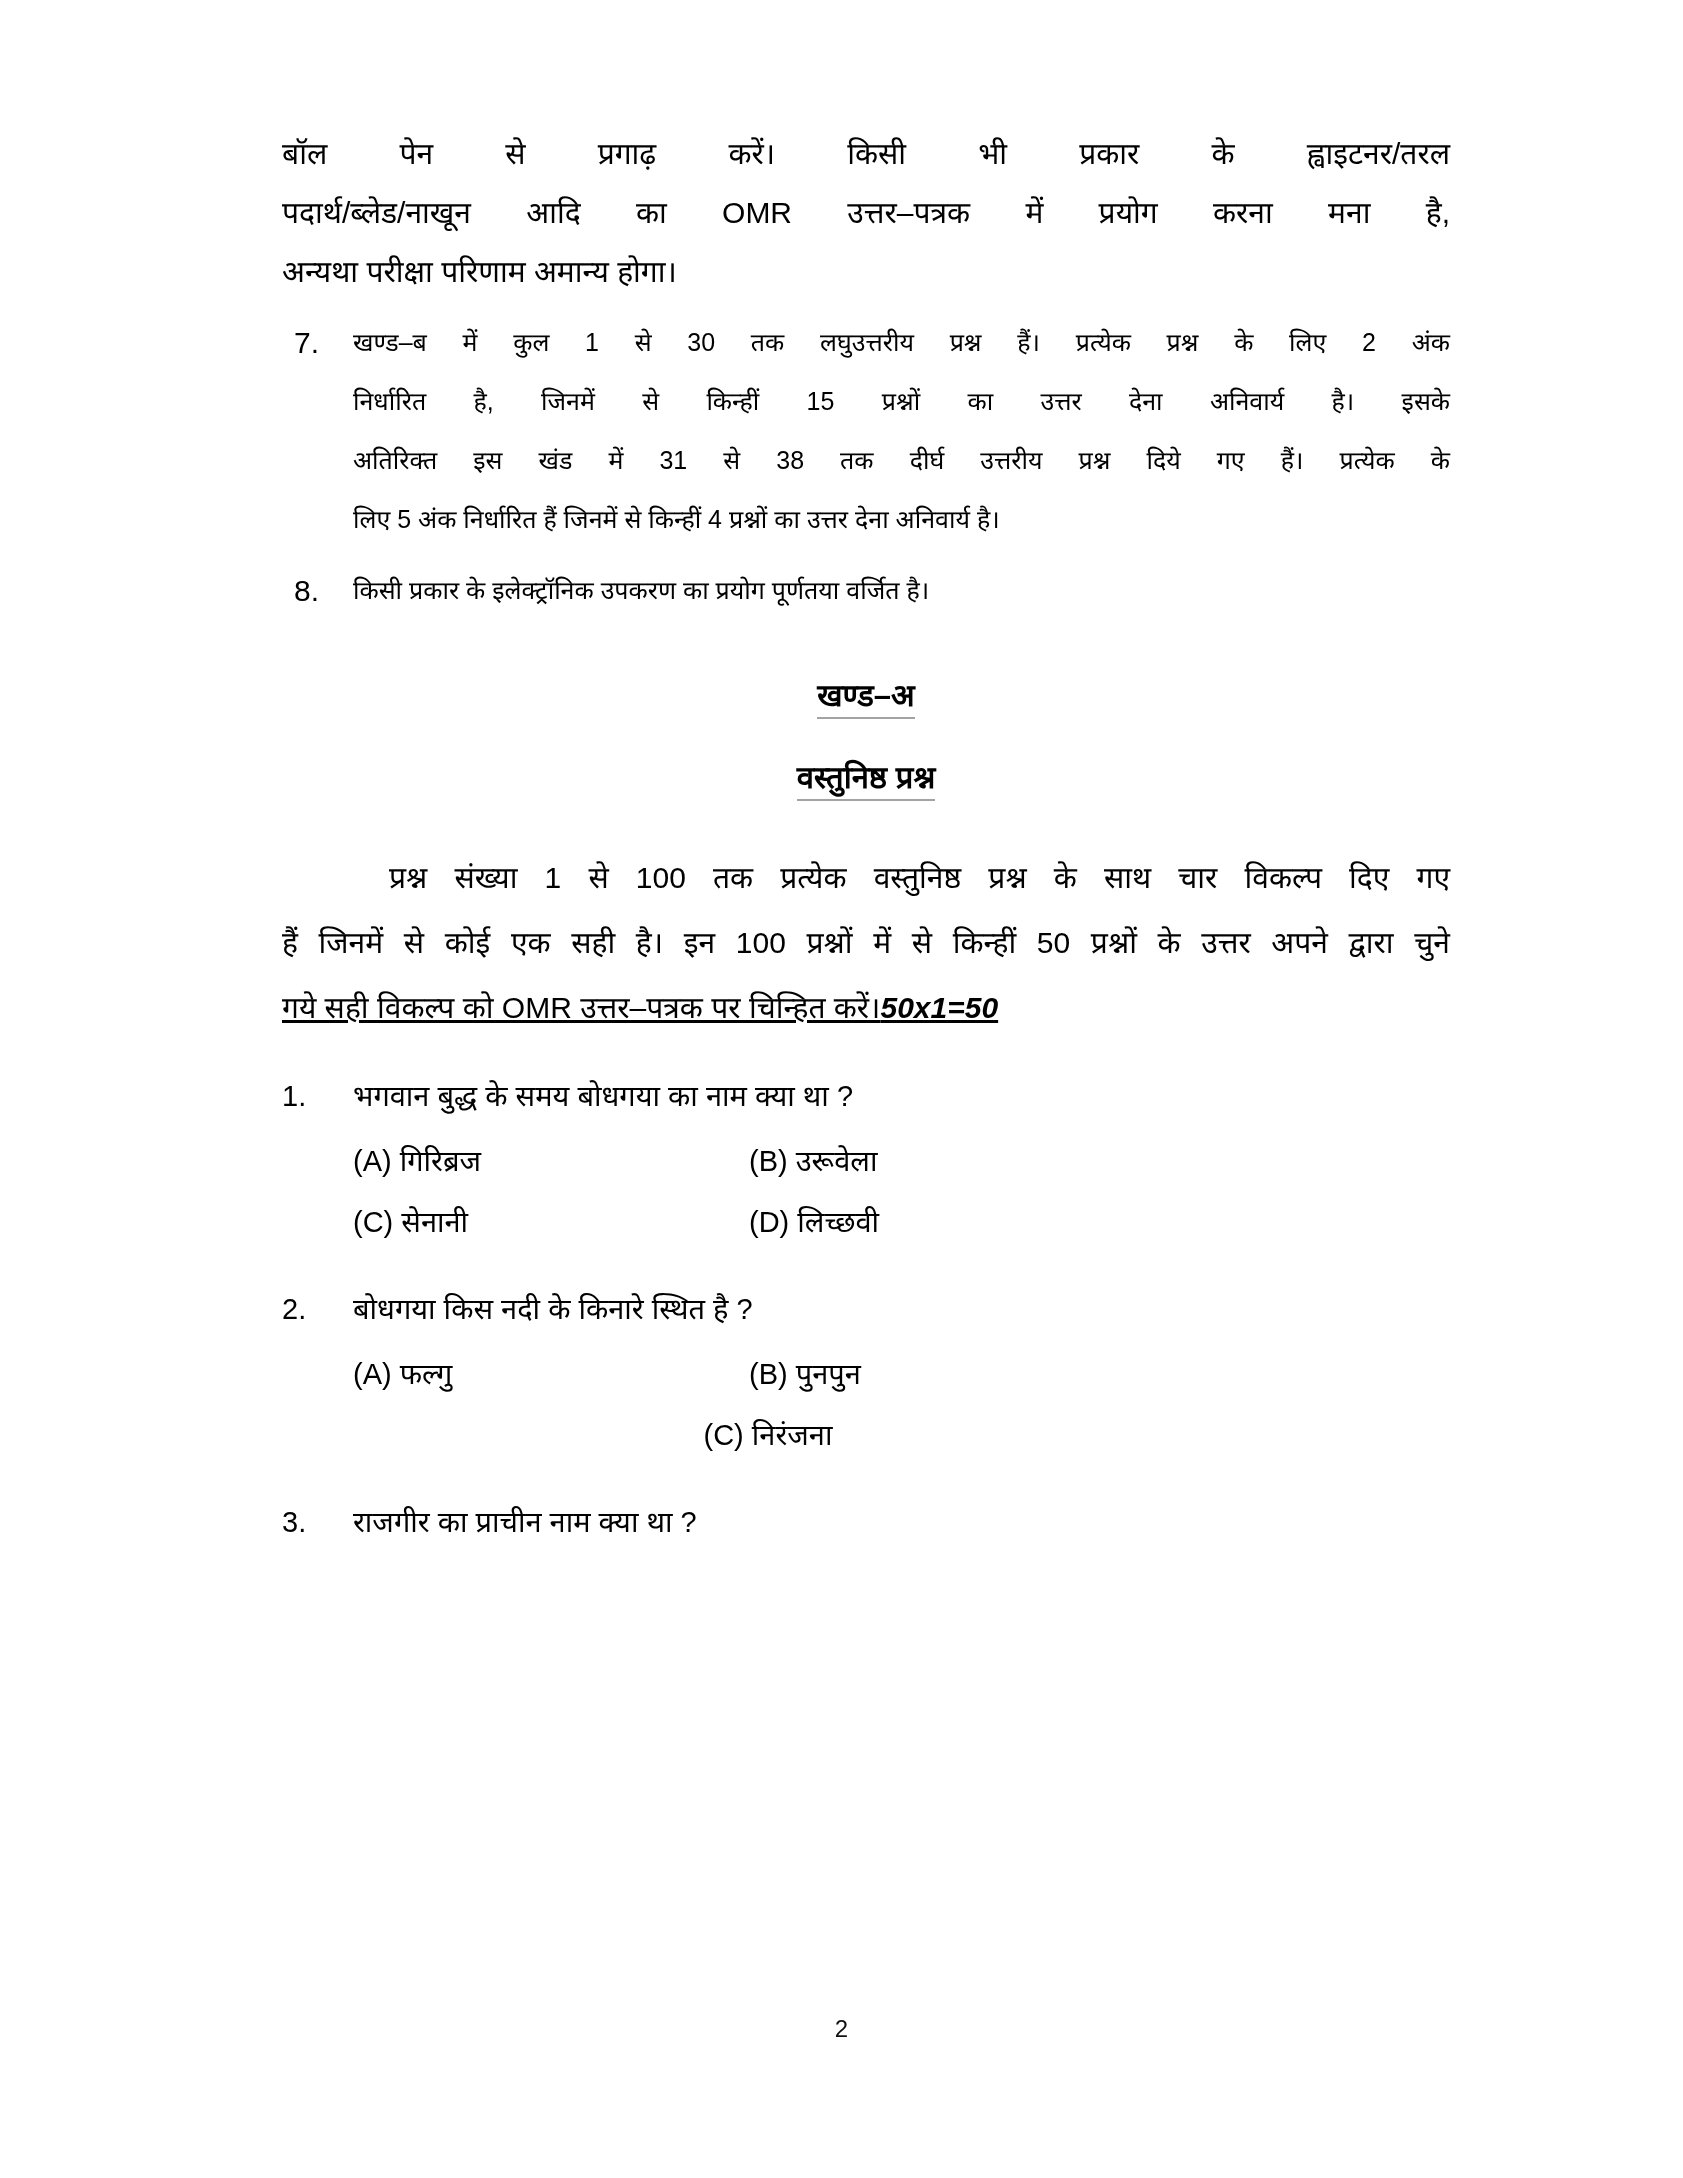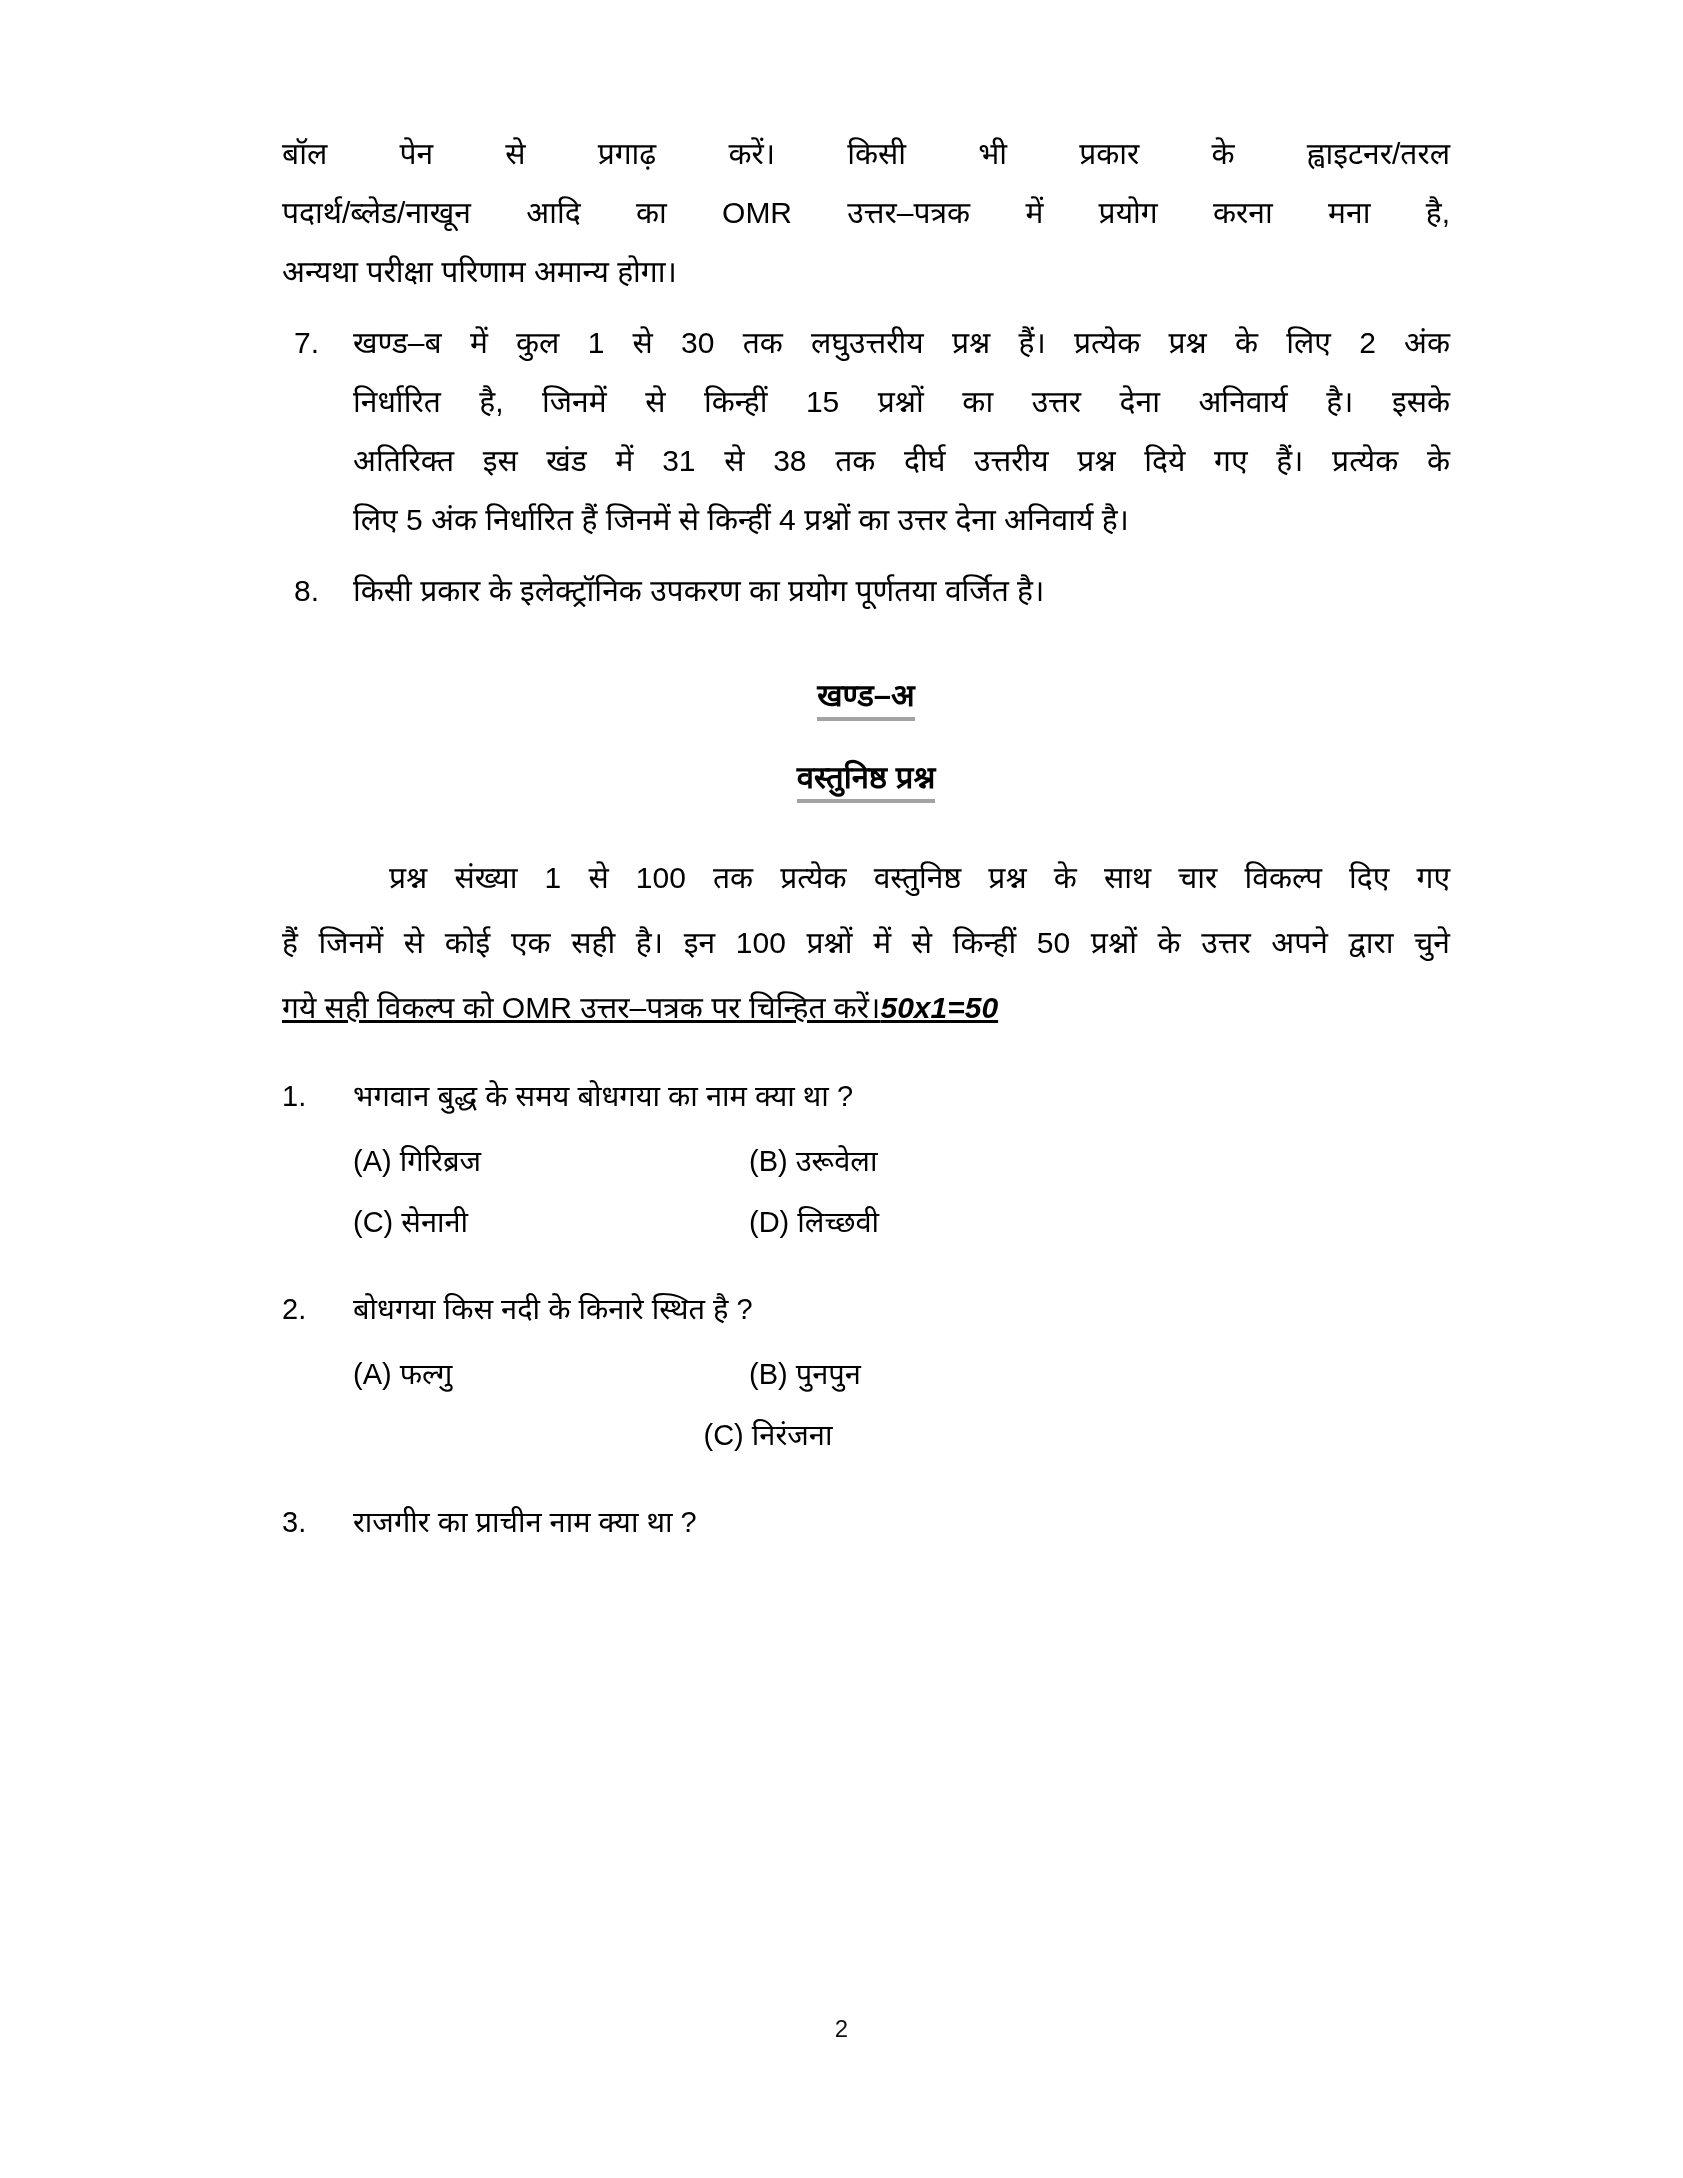--- a/index.html
+++ b/index.html
@@ -57,40 +57,40 @@
     width: 71px;
     flex: 0 0 71px;
     font-size: 30px;
     line-height: 59px;
     text-align: left;
     padding-left: 12px;
     box-sizing: border-box;
   }
   .numbered .body {
     flex: 1 1 auto;
-    font-size: 30px;
+    font-size: 25px;
     line-height: 59px;
   }
   .numbered .body .jline {
     display: block;
     text-align: justify;
     text-align-last: justify;
   }
   .numbered .body .jline.last {
     text-align-last: left;
   }
 
   .heading {
     text-align: center;
     font-size: 31px;
     font-weight: 700;
     margin-top: 53px;
   }
   .heading span {
-    border-bottom: 4px solid #a3a3a3;
+    border-bottom: 2px solid #a3a3a3;
     padding-bottom: 4px;
   }
   .heading.second {
     margin-top: 40px;
   }
 
   .intro {
     margin-top: 48px;
     font-size: 30px;
     line-height: 65px;

